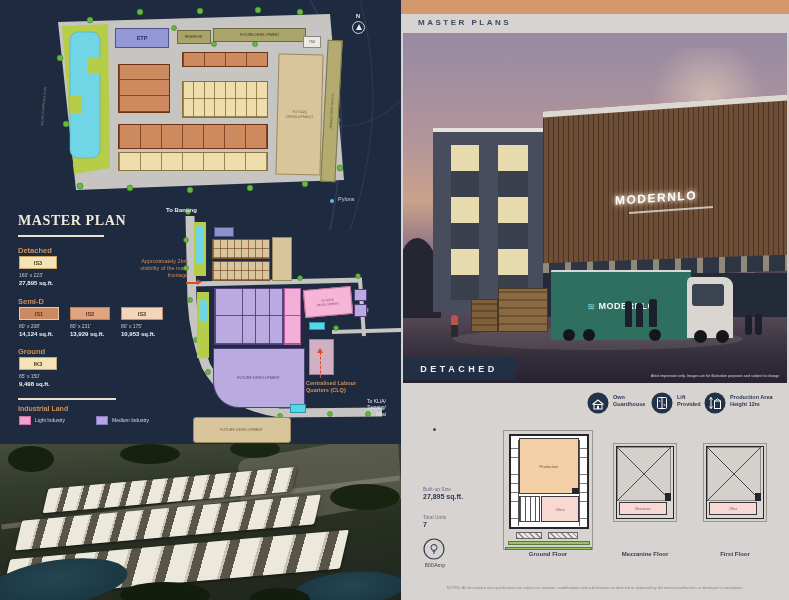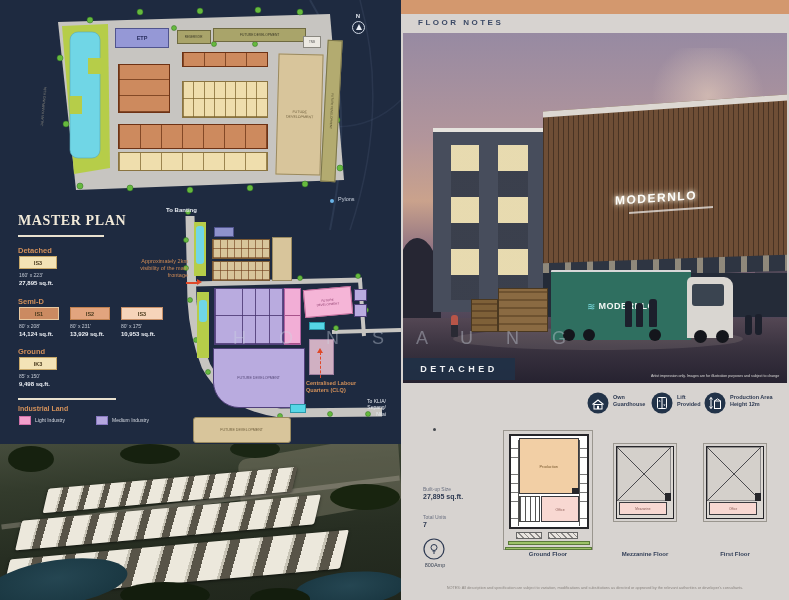--- a/index.html
+++ b/index.html
@@ -248,21 +248,21 @@
       <div class="abs" style="left:230px;top:-4px;width:50px;height:18px;background:#1a2614;border-radius:60%;"></div>
       <div class="abs" style="left:330px;top:40px;width:70px;height:26px;background:#18240f;border-radius:60%;"></div>
       <div class="abs" style="left:120px;top:138px;width:90px;height:26px;background:#131d0d;border-radius:60%;"></div>
       <div class="abs" style="left:250px;top:144px;width:60px;height:22px;background:#131d0d;border-radius:60%;"></div>
     </div>
   </div>
 
   <div class="abs" id="right" style="left:401px;top:0;width:388px;height:600px;background:#d7d3d0;overflow:hidden;">
 
     <div class="abs" style="left:0;top:0;width:388px;height:14px;background:#d3986e;"></div>
-    <div class="abs nw" style="left:17px;top:18px;font-size:8px;font-weight:700;letter-spacing:2.5px;color:#3c4a66;">FLOOR NOTES</div>
+    <div class="abs nw" style="left:17px;top:18px;font-size:8px;font-weight:700;letter-spacing:2.5px;color:#3c4a66;">MASTER PLANS</div>
 
     <div class="abs" style="left:2px;top:33px;width:384px;height:350px;overflow:hidden;
                 background:linear-gradient(180deg,#978aa2 0%,#b2959b 30%,#caa28c 48%,#8f7282 62%,#5c4f63 75%,#4a4152 85%,#3c3545 100%);">
       <div class="abs" style="left:240px;top:15px;width:130px;height:95px;background:radial-gradient(circle,rgba(255,230,200,.45),transparent 70%);"></div>
       <div class="abs" style="left:352px;top:180px;width:32px;height:70px;background:#4a4454;opacity:.85;"></div>
       <div class="abs" style="left:-6px;top:205px;width:44px;height:90px;background:#262633;border-radius:50% 60% 0 0;"></div>
 
       <div class="abs" style="left:30px;top:95px;width:115px;height:180px;background:#474d5c;border-top:4px solid #e6e3de;"></div>
       <div class="abs" style="left:48px;top:112px;width:28px;height:155px;opacity:.95;
                   background:repeating-linear-gradient(180deg,#f0e2b4 0 26px,#3a3f4c 26px 52px);"></div>
@@ -414,14 +414,13 @@
           <span class="nw" style="font-size:7px;transform:scale(.45);color:#8a5a55;">Office</span>
         </div>
         <div class="abs" style="left:48px;top:46px;width:6px;height:8px;background:#26262a;"></div>
       </div>
     </div>
     <div class="abs planlbl" style="left:302px;top:551px;width:64px;">First Floor</div>
 
     <div class="abs nw" style="left:194px;top:584px;font-size:7px;color:#8a8580;transform:translateX(-50%) scale(.55);">NOTES: All description and specification are subject to variation, modifications and substitutions as directed or approved by the relevant authorities or developer's consultants.</div>
   </div>
 
-  <div class="abs nw" style="left:233px;top:328px;font-size:18px;letter-spacing:14px;color:rgba(205,212,224,.40);z-index:30;font-weight:400;">H O N S A U N G</div>
 </div>
 
 </body></html>

